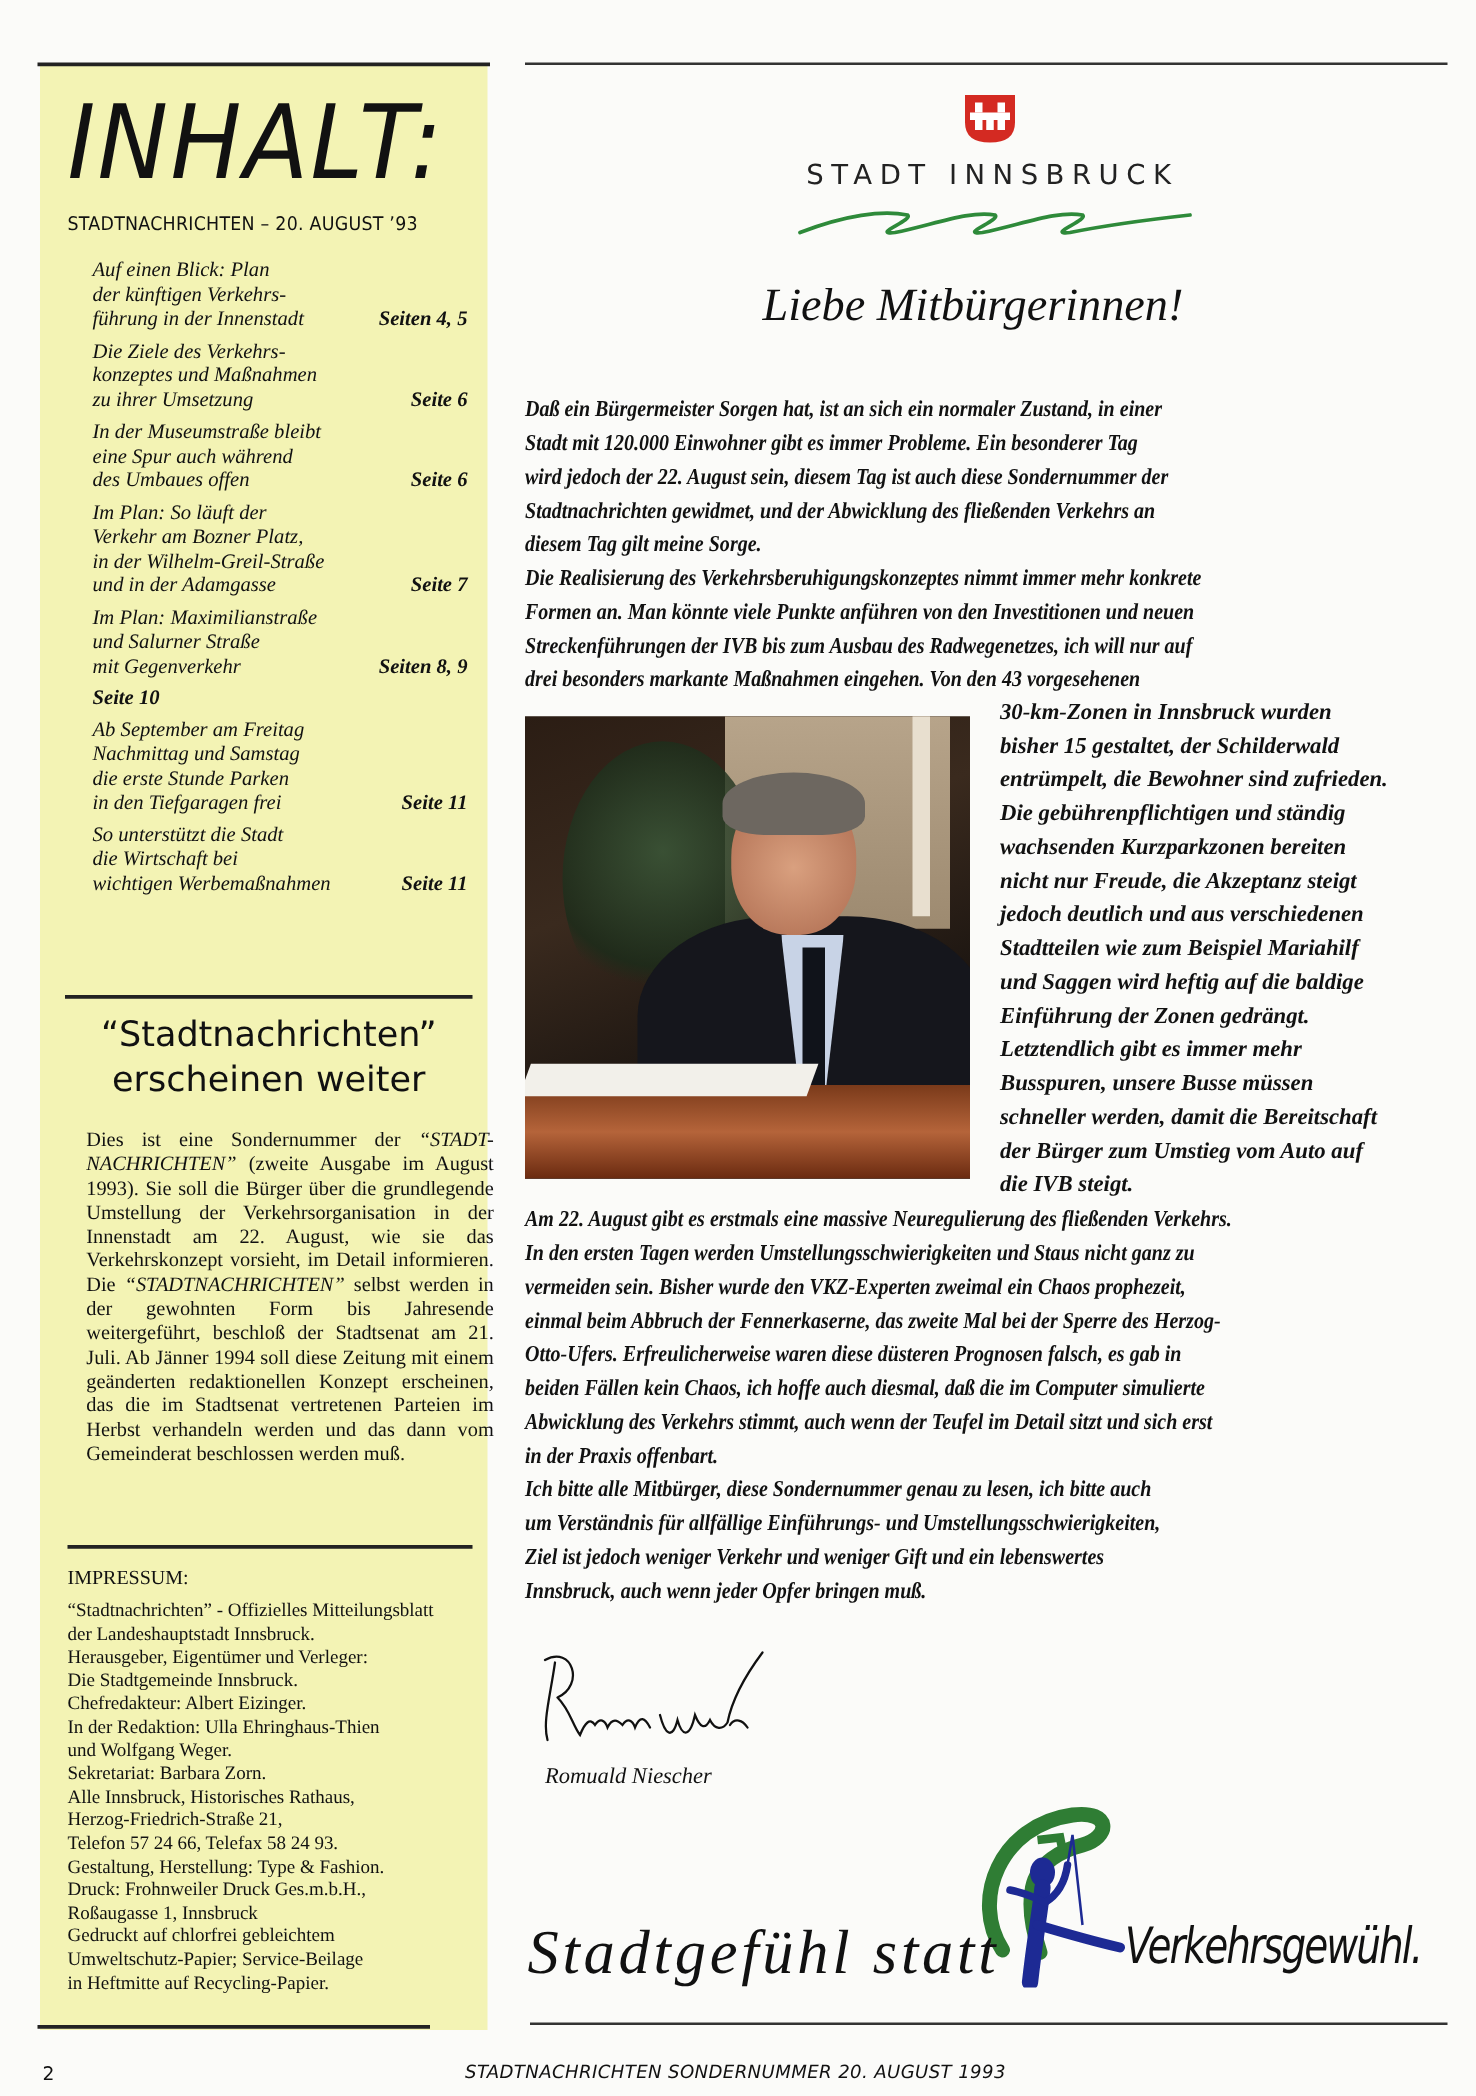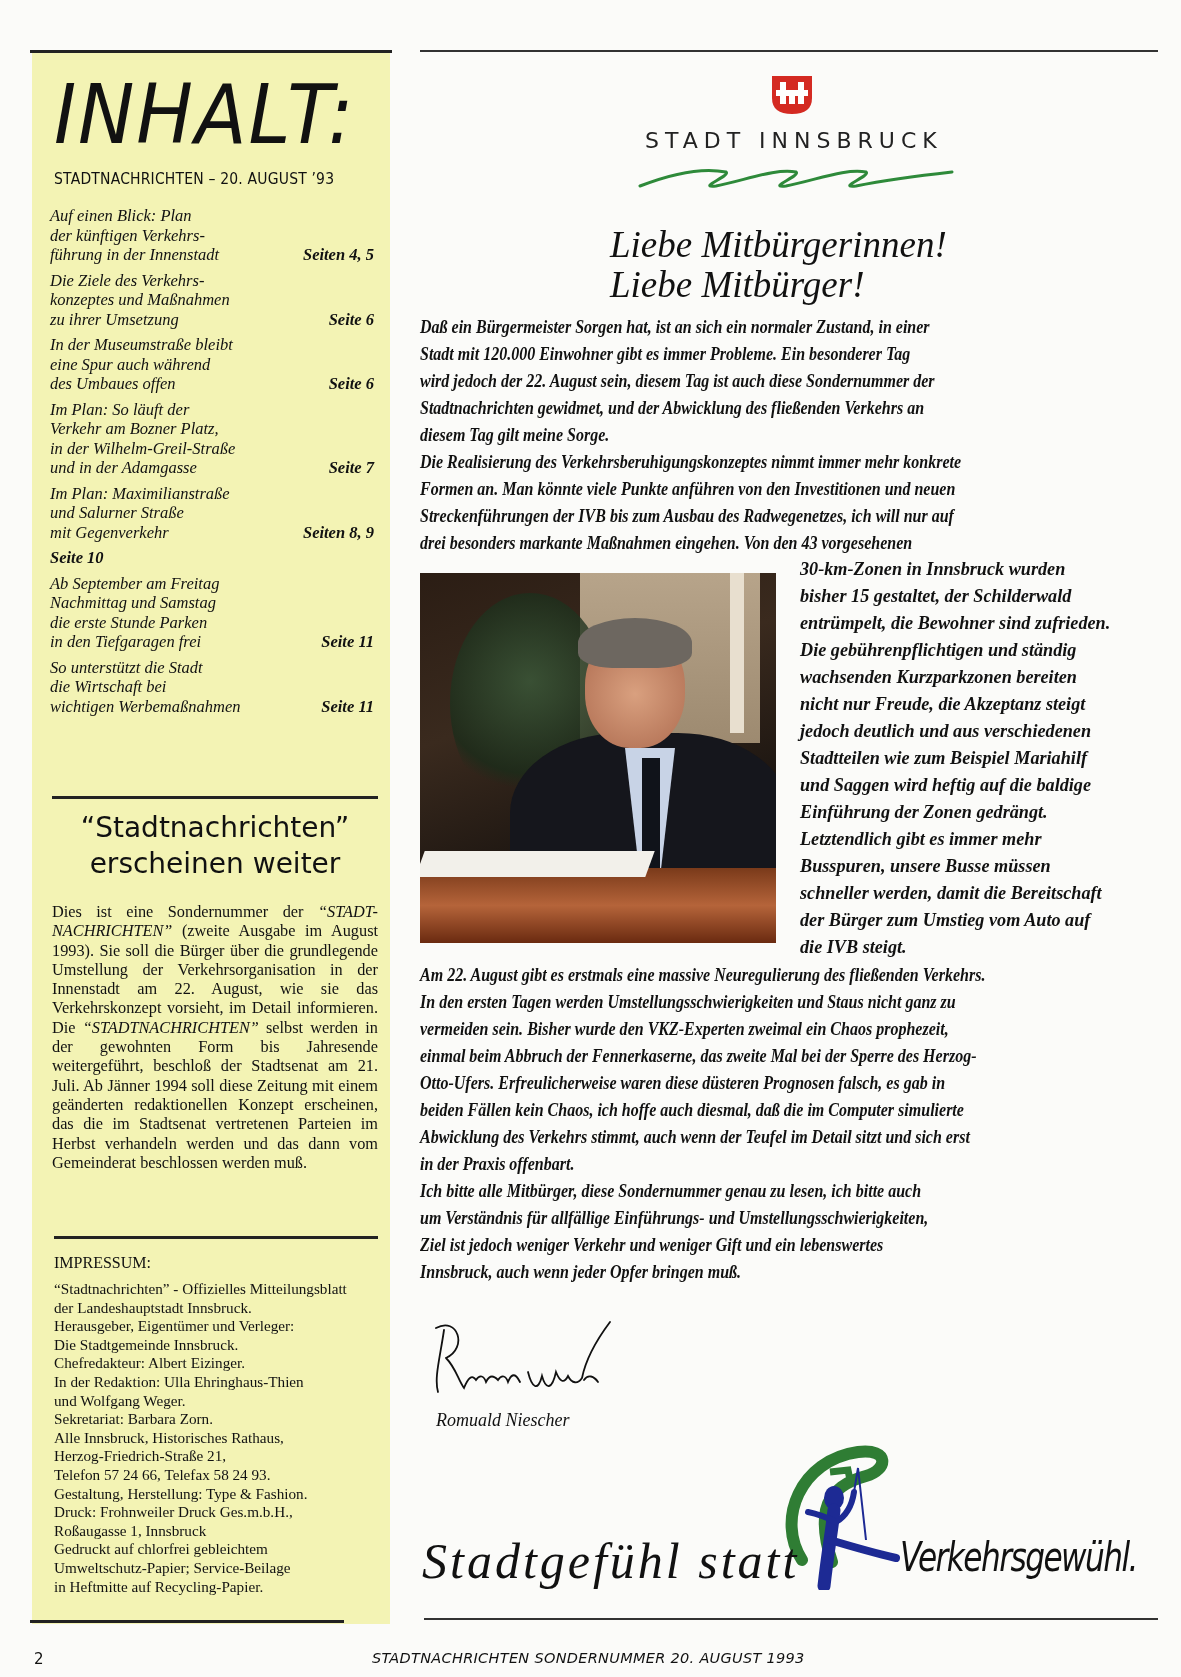--- a/index.html
+++ b/index.html
@@ -17,31 +17,31 @@
     font-family: "DejaVu Sans", sans-serif; font-style: italic; font-weight: normal;
     font-size: 82px; letter-spacing: 2px; line-height: 1; color: #111;
     transform: scaleX(0.92); transform-origin: left top;
   }
   .inhalt-sub {
     position: absolute; left: 54px; top: 170px;
     font-family: "DejaVu Sans", sans-serif; font-size: 15px; letter-spacing: 0.2px; color: #111;
     transform: scaleX(0.93); transform-origin: left top; white-space: nowrap;
   }
   .toc { position: absolute; left: 50px; top: 206px; width: 328px; }
-  .toc-item { display: flex; justify-content: space-between; align-items: flex-end; margin-bottom: 6px; }
+  .toc-item { display: flex; justify-content: space-between; align-items: flex-end; margin-bottom: 6px; margin-left: 24px; }
   .toc-text { font-style: italic; font-size: 16.5px; line-height: 19.5px; width: 240px; white-space: pre-line; }
   .toc-page { font-style: italic; font-weight: bold; font-size: 16.5px; line-height: 19.5px; white-space: nowrap; padding-right: 4px; }
 
   .left-rule1 { position: absolute; left: 52px; top: 796px; width: 326px; height: 3px; background: #222; }
   .news-head {
     position: absolute; left: 52px; top: 810px; width: 326px; text-align: center;
     font-family: "DejaVu Sans", sans-serif; font-size: 28px; line-height: 36px; color: #111;
   }
   .news-body {
-    position: absolute; left: 52px; top: 902px; width: 326px;
+    position: absolute; left: 69px; top: 902px; width: 326px;
     font-size: 16.3px; line-height: 19.3px; text-align: justify;
   }
   .news-body i { font-style: italic; }
   .left-rule2 { position: absolute; left: 54px; top: 1236px; width: 324px; height: 3px; background: #222; }
   .impressum-head { position: absolute; left: 54px; top: 1254px; font-size: 16px; }
   .impressum-body { position: absolute; left: 54px; top: 1280px; width: 330px; font-size: 15.2px; line-height: 18.6px; white-space: pre-line; }
   .left-bottom-rule { position: absolute; left: 30px; top: 1620px; width: 314px; height: 3px; background: #222; }
 
   
   .right-top-rule { position: absolute; left: 420px; top: 50px; width: 738px; height: 2px; background: #333; }
@@ -200,21 +200,20 @@
   <rect x="10" y="22" width="6" height="8" fill="#fff"></rect>
   <rect x="28" y="22" width="6" height="8" fill="#fff"></rect>
 </svg>
 <div class="city-name">STADT INNSBRUCK</div>
 <svg class="wave" viewBox="0 0 320 30">
   <path d="M4 24 C 40 10, 70 6, 90 10 C 95 14, 60 26, 80 24 C 110 18, 140 6, 160 10 C 165 14, 130 26, 150 24 C 180 18, 210 6, 230 10 C 235 14, 200 26, 220 24 C 250 18, 280 14, 316 10" stroke="#2e8a3a" stroke-width="3" fill="none" stroke-linecap="round"></path>
 </svg>
 
 <div class="greeting">
   <div>Liebe Mitbürgerinnen!</div>
-  <div>Liebe Mitbürger!</div>
 </div>
 
 <div class="letter-text p1 narrow-text">
   <span class="line">Daß ein Bürgermeister Sorgen hat, ist an sich ein normaler Zustand, in einer</span>
   <span class="line">Stadt mit 120.000 Einwohner gibt es immer Probleme. Ein besonderer Tag</span>
   <span class="line">wird jedoch der 22. August sein, diesem Tag ist auch diese Sondernummer der</span>
   <span class="line">Stadtnachrichten gewidmet, und der Abwicklung des fließenden Verkehrs an</span>
   <span class="line">diesem Tag gilt meine Sorge.</span>
   <span class="line">Die Realisierung des Verkehrsberuhigungskonzeptes nimmt immer mehr konkrete</span>
   <span class="line">Formen an. Man könnte viele Punkte anführen von den Investitionen und neuen</span>

